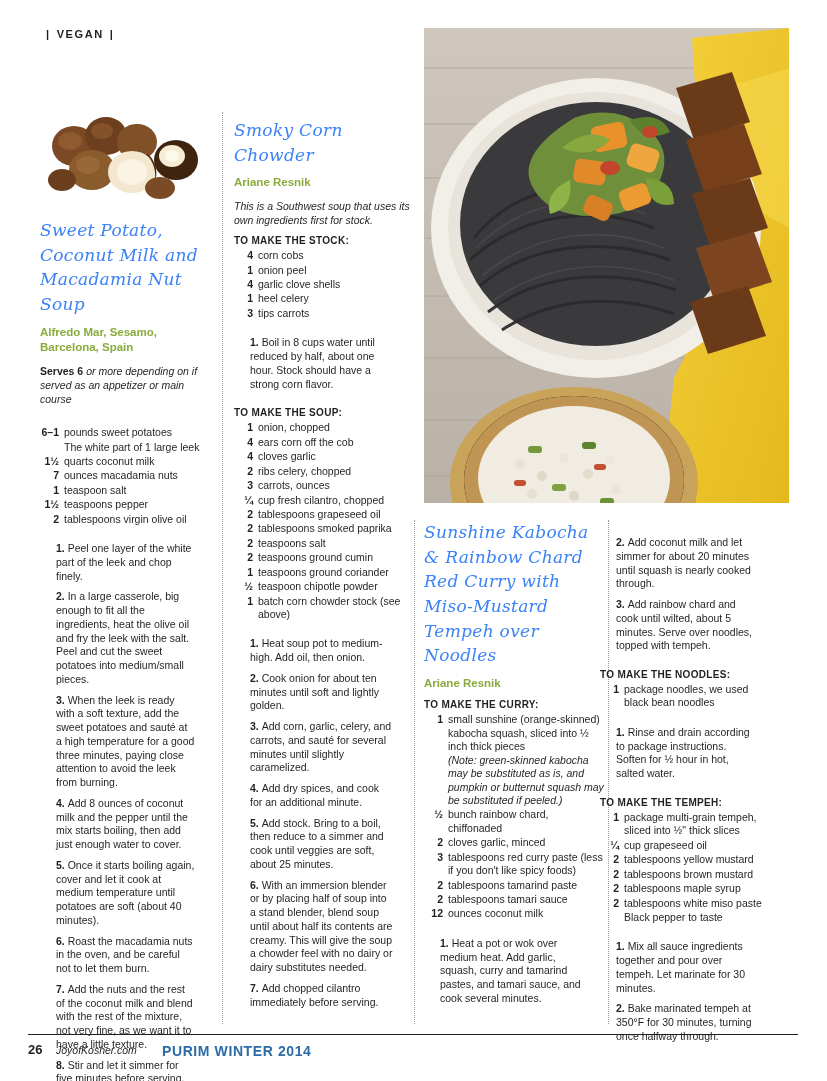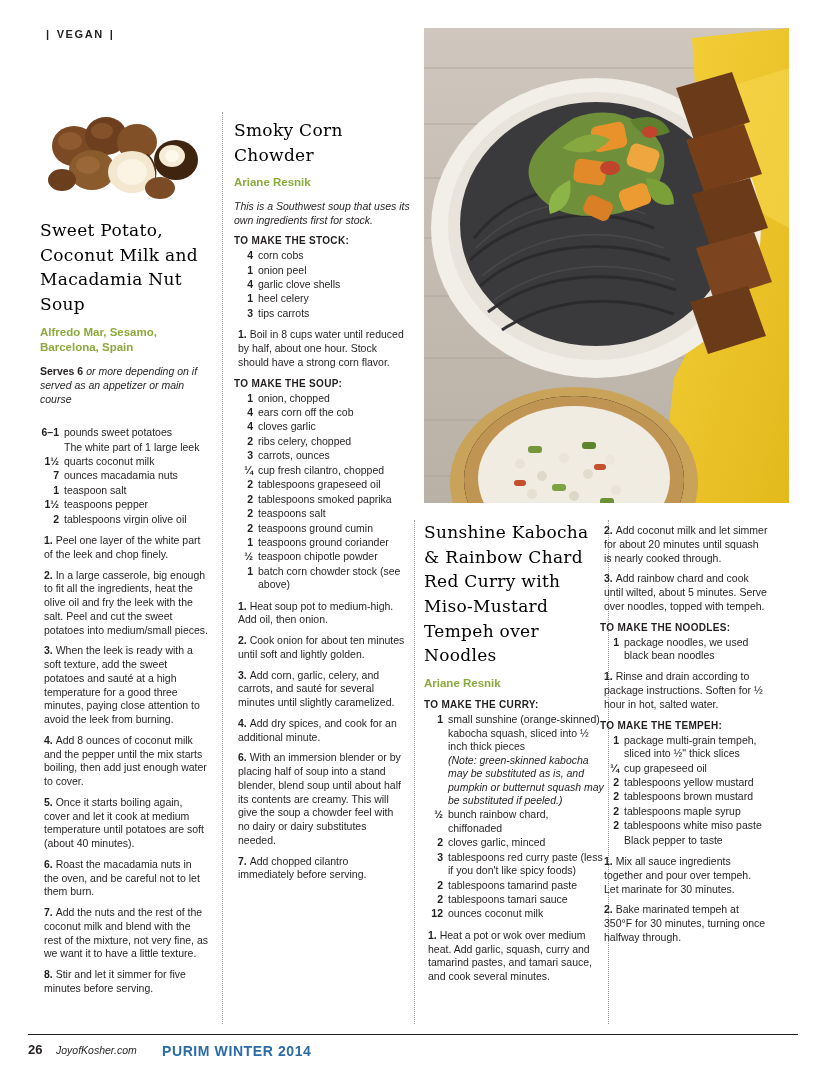--- a/index.html
+++ b/index.html
@@ -38,23 +38,24 @@
     overflow:hidden;
   }
   .hero {
     position:absolute; left:424px; top:28px; width:365px; height:475px;
     overflow:hidden;
   }
 
   
   .script-title {
     font-family:"DejaVu Serif", serif;
+    font-style:italic;
     font-size:17px;
     line-height:1.45;
-    color:#000000;
+    color:#3b82f6;
     margin:0 0 8px 0;
     letter-spacing:0.3px;
   }
   .byline {
     font-size:11.5px;
     color:#8aab3c;
     font-weight:bold;
     line-height:1.35;
     margin-bottom:8px;
   }
@@ -77,21 +78,21 @@
     font-size:10.5px; line-height:1.28;
     display:flex; margin-bottom:1px;
   }
   ul.ingredients li .qty {
     width:24px; min-width:24px; text-align:right; padding-right:5px;
     font-weight:bold;
   }
   ul.ingredients li .txt { flex:1; }
   ul.ingredients li .txt i { font-style:italic; }
 
-  ol.steps { list-style:none; margin:4px; padding:0; }
+  ol.steps { list-style:none; margin:16px; padding:0; }
   ol.steps li {
     font-size:10.5px; line-height:1.31; margin-bottom:7px;
     text-align:left;
   }
   ol.steps li .n { font-weight:bold; }
 
   
   .footer-rule {
     position:absolute; left:28px; top:1034px; width:770px;
     border-top:1px solid #231f20;
@@ -373,20 +374,21 @@
         <li>
           <span class="qty">1</span>
           <span class="txt">batch corn chowder stock (see above)</span>
         </li>
       </ul>
     <ol class="steps" id="r2-soup-steps">
         <li><span class="n">1. </span>Heat soup pot to medium-high.  Add oil, then onion.</li>
         <li><span class="n">2. </span>Cook onion for about ten minutes until soft and lightly golden.</li>
         <li><span class="n">3. </span>Add corn, garlic, celery, and carrots, and sauté for several minutes until slightly caramelized.</li>
         <li><span class="n">4. </span>Add dry spices, and cook for an additional minute.</li>
+        <li><span class="n">5. </span>Add stock.  Bring to a boil, then reduce to a simmer and cook until veggies are soft, about 25 minutes.</li>
         <li><span class="n">6. </span>With an immersion blender or by placing half of soup into a stand blender, blend soup until about half its contents are creamy.  This will give the soup a chowder feel with no dairy or dairy substitutes needed.</li>
         <li><span class="n">7. </span>Add chopped cilantro immediately before serving.</li>
       </ol>
   </div>
 
   <div class="col col3">
     <div class="script-title" style="white-space:pre-line;">Sunshine Kabocha
 &amp; Rainbow Chard
 Red Curry with
 Miso-Mustard

